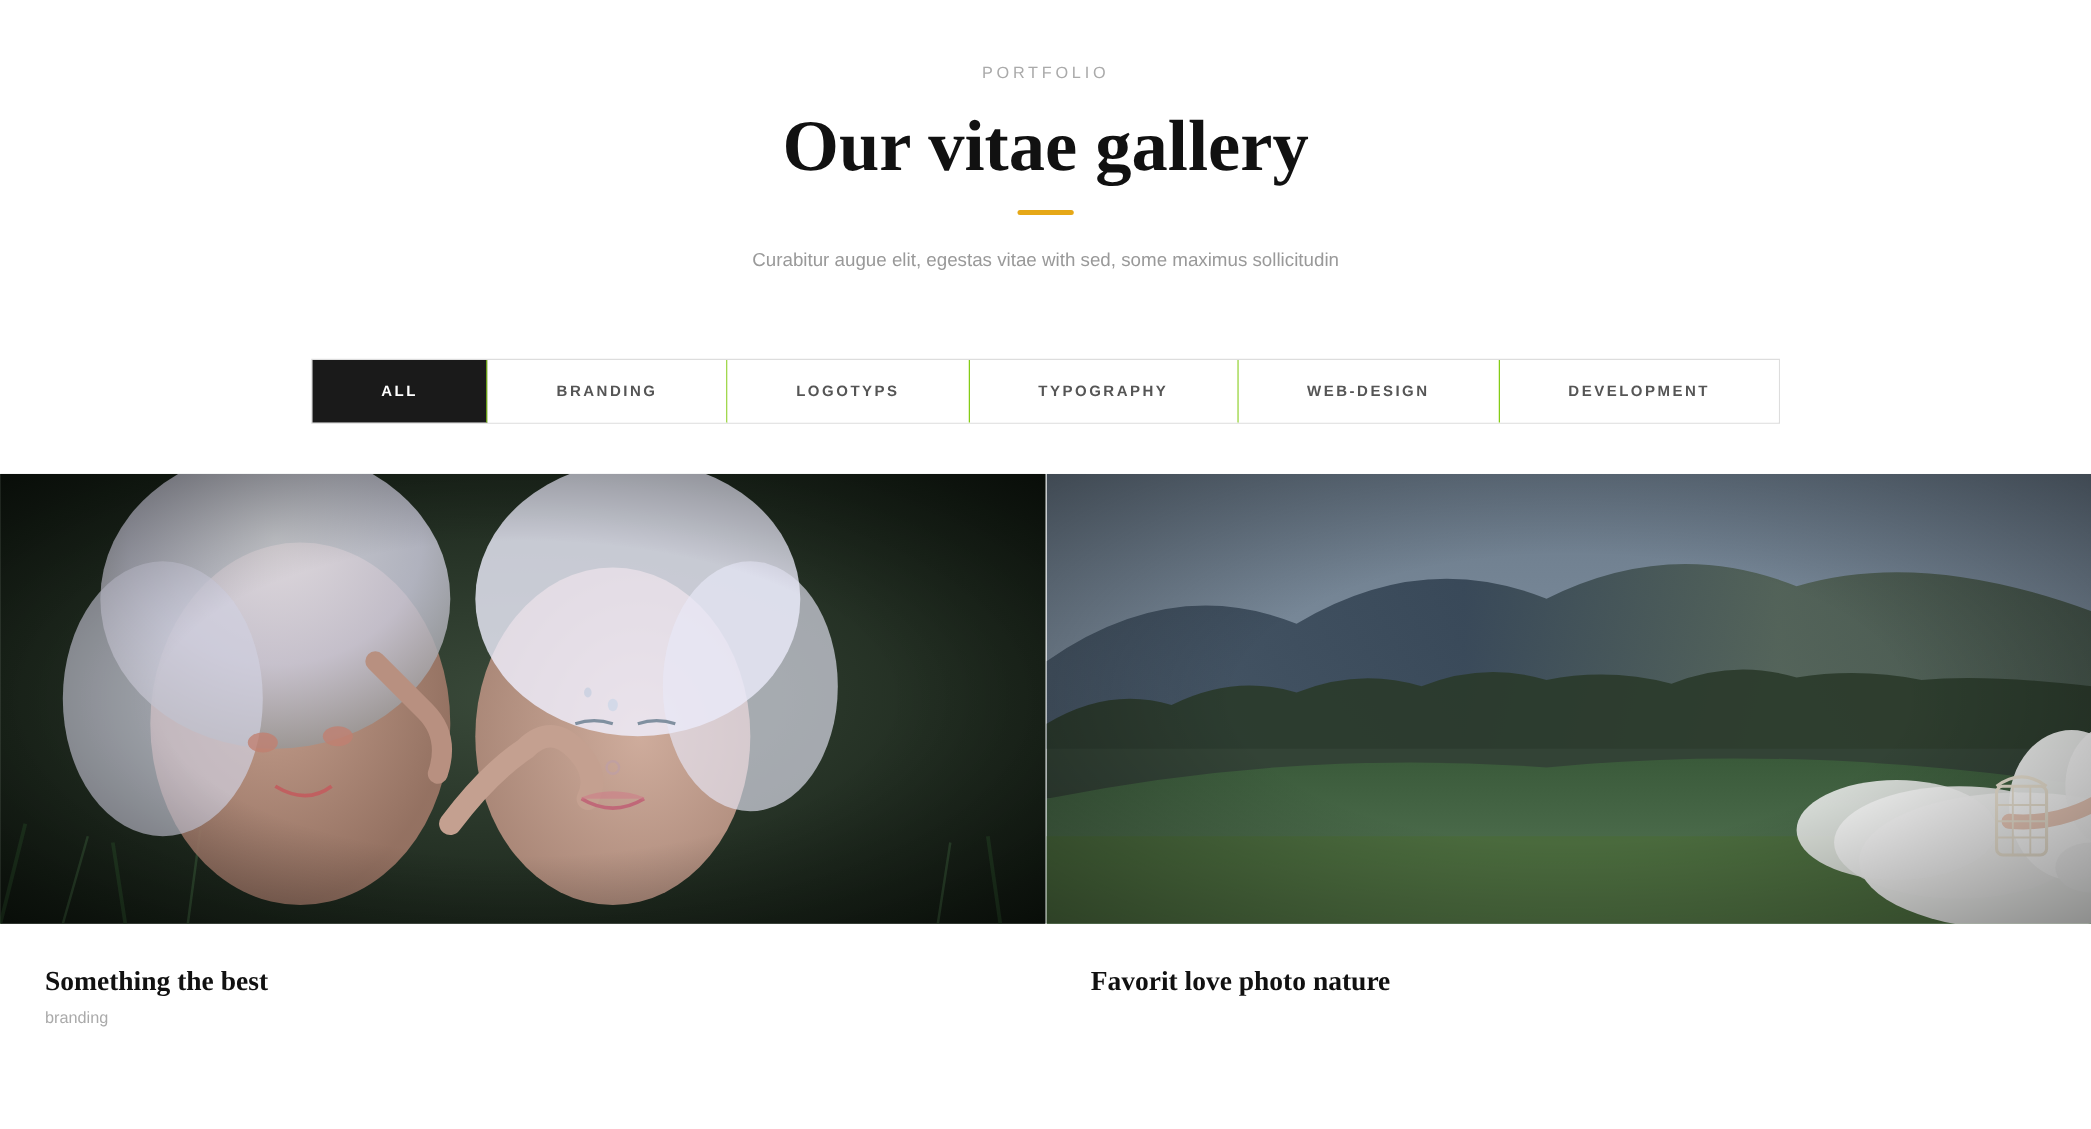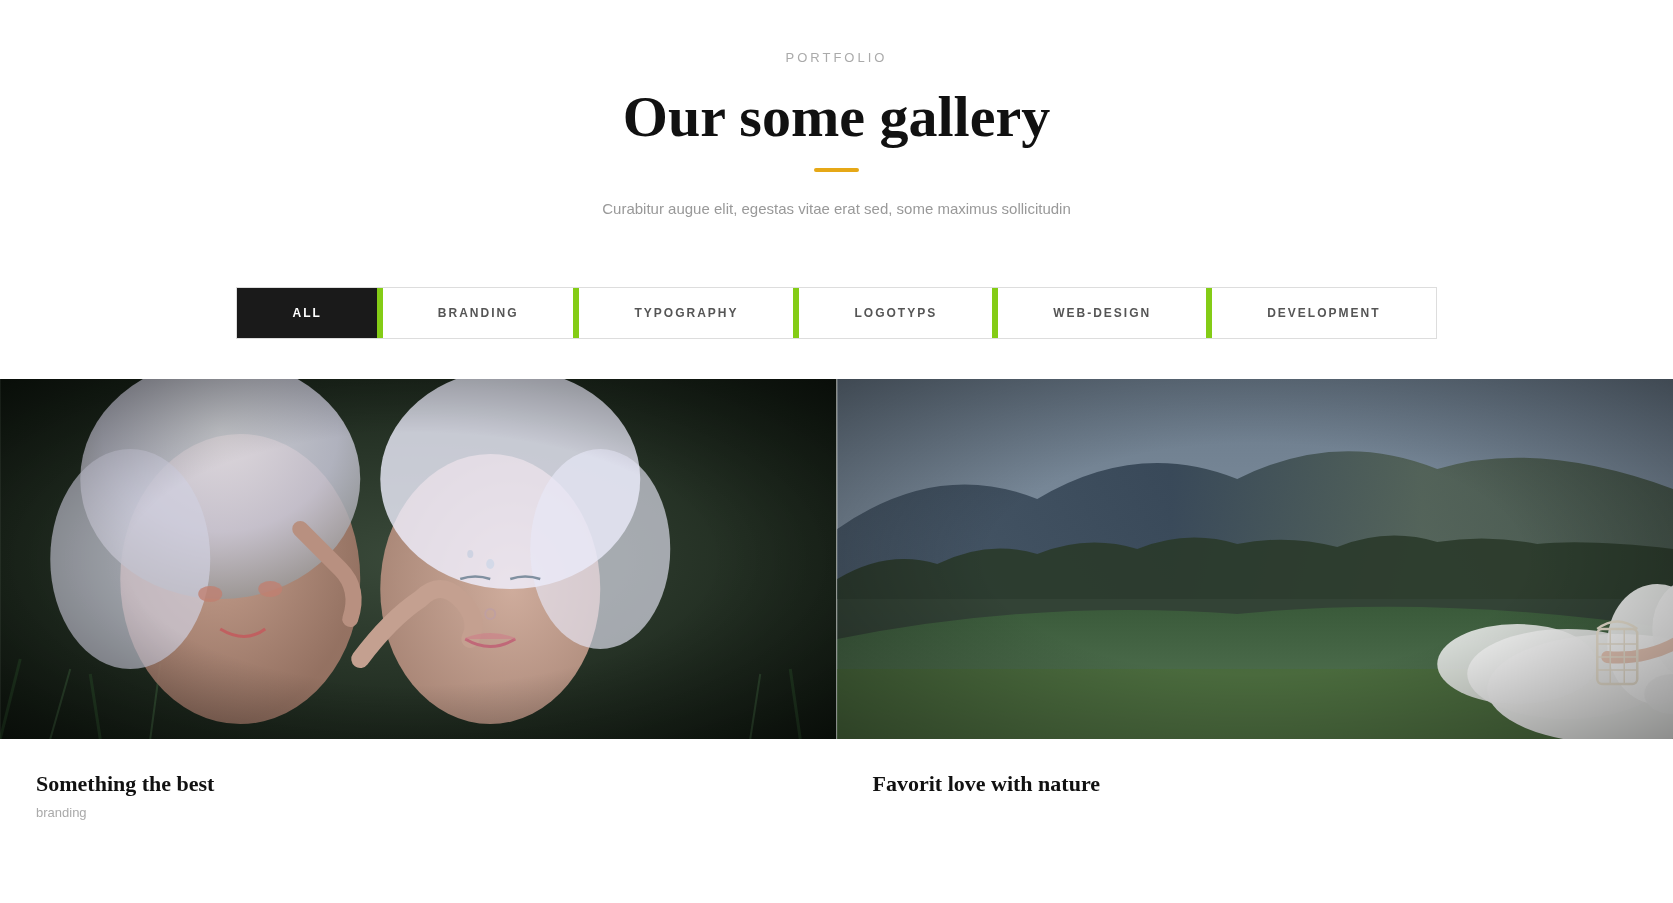--- a/index.html
+++ b/index.html
@@ -53,21 +53,21 @@
       max-width: 1300px;
       border: 1px solid #ddd;
       width: fit-content;
     }
     .filter-tab {
       padding: 18px 55px;
       font-size: 12px;
       letter-spacing: 2px;
       text-transform: uppercase;
       cursor: pointer;
-      border-right: 6px solid #84cc16;
+      border-right: 1px solid #84cc16;
       background: #fff;
       color: #555;
       font-weight: 600;
       transition: background 0.2s, color 0.2s;
       white-space: nowrap;
     }
     .filter-tab:last-child {
       border-right: none;
     }
     .filter-tab.active {
@@ -118,30 +118,30 @@
     .right-photo-svg {
       width: 100%;
       height: 360px;
     }
   </style>
 </head>
 <body>
 
 <div class="header-section">
   <div class="portfolio-label">PORTFOLIO</div>
-  <h1 class="main-title">Our some gallery</h1>
+  <h1 class="main-title">Our vitae gallery</h1>
   <div class="accent-line"></div>
-  <p class="subtitle-text">Curabitur augue elit, egestas vitae erat sed, some maximus sollicitudin</p>
+  <p class="subtitle-text">Curabitur augue elit, egestas vitae with sed, some maximus sollicitudin</p>
 </div>
 
 <div class="filter-tabs">
   <div class="filter-tab active">ALL</div>
   <div class="filter-tab">BRANDING</div>
+  <div class="filter-tab">LOGOTYPS</div>
   <div class="filter-tab">TYPOGRAPHY</div>
-  <div class="filter-tab">LOGOTYPS</div>
   <div class="filter-tab">WEB-DESIGN</div>
   <div class="filter-tab">DEVELOPMENT</div>
 </div>
 
 <div class="gallery-grid">
 
   <div class="gallery-item">
     
     <svg class="left-photo-svg" viewBox="0 0 836 360" xmlns="http://www.w3.org/2000/svg">
 
@@ -293,17 +293,17 @@
 
       <circle cx="863" cy="310" r="2" fill="#e080a0"></circle>
 
       <radialGradient id="vignette2" cx="50%" cy="50%" r="80%">
         <stop offset="40%" stop-color="transparent"></stop>
         <stop offset="100%" stop-color="rgba(0,0,0,0.5)"></stop>
       </radialGradient>
       <rect width="836" height="360" fill="url(#vignette2)"></rect>
     </svg>
     <div class="gallery-caption">
-      <div class="gallery-caption-title">Favorit love with nature</div>
+      <div class="gallery-caption-title">Favorit love photo nature</div>
     </div>
   </div>
 
 </div>
 
 </body></html>

